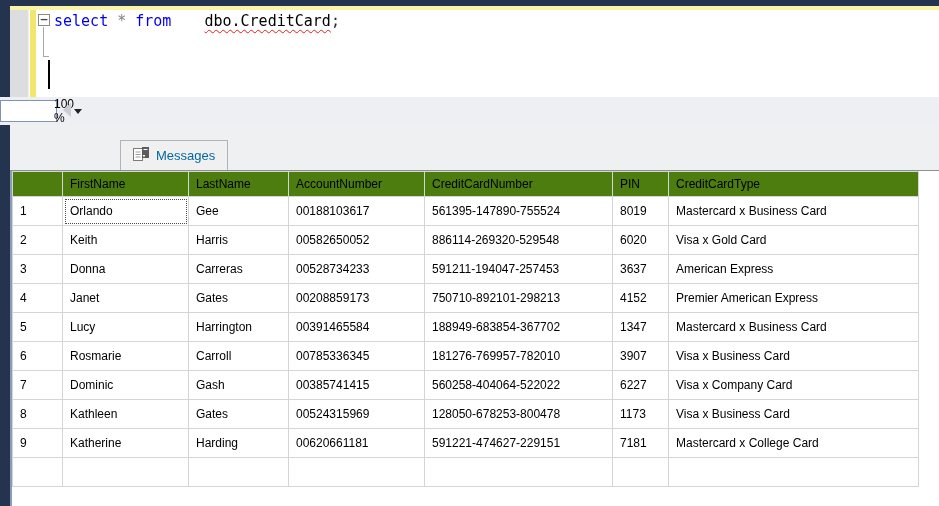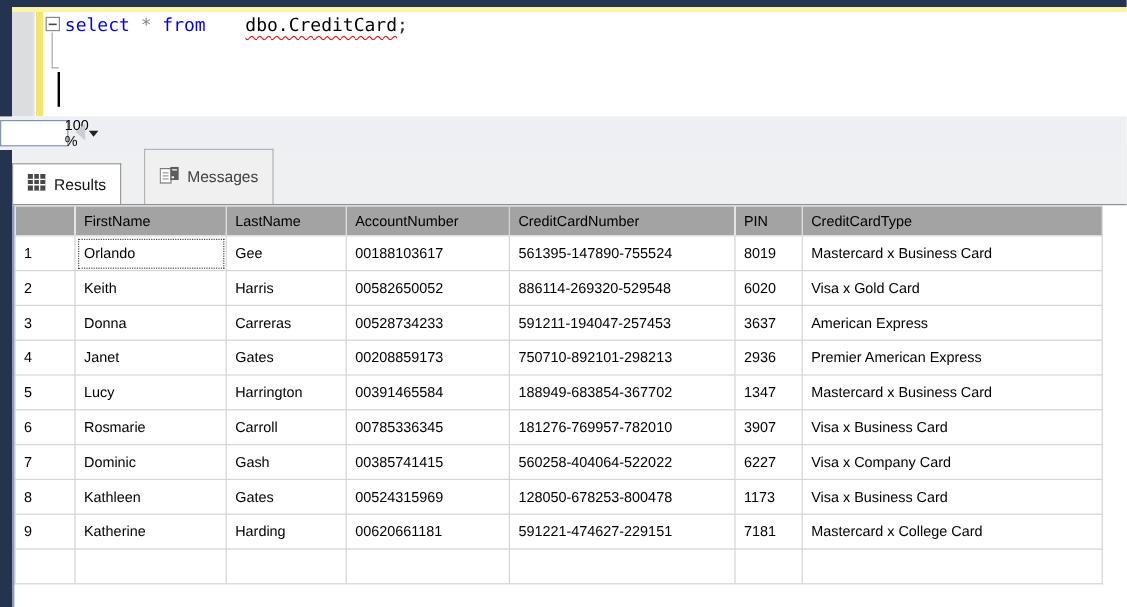--- a/index.html
+++ b/index.html
@@ -39,32 +39,32 @@
                  border-top:5px solid #222; }
   .scroll-left-arrow { position:absolute; left:63px; top:6px; width:0; height:0;
                        border-top:7px solid transparent; border-bottom:7px solid transparent;
                        border-right:8px solid #c9cdd5; cursor:pointer; }
 
   
   .tabstrip { position:absolute; left:10px; top:125px; width:929px; height:45px; background:#eef0f2; }
   .tab { position:absolute; bottom:0; display:flex; align-items:center; gap:7px;
          font-size:13px; color:#111; padding:0 12px; cursor:pointer; }
   .tab-active { left:0; height:34px; background:#ffffff; border:1px solid #9a9a9a; border-bottom:none; z-index:3; }
-  .tab-inactive { left:110px; height:46px; background:#f0f0f0; border:1px solid #b3b3b3; border-bottom:none; color:#404040; }
+  .tab-inactive { left:110px; height:30px; background:#f0f0f0; border:1px solid #b3b3b3; border-bottom:none; color:#0369a1; }
   .tab .ticon { display:inline-block; }
 
   
   .grid-panel { position:absolute; left:10px; top:170px; width:929px; height:336px; background:#fff;
                 border-top:1px solid #8f8f8f; overflow:hidden; }
   .grid-accent { position:absolute; left:0; top:0; width:2px; height:336px; background:#8b9cba; }
   table.grid { border-collapse:collapse; table-layout:fixed; width:906px; margin-left:2px;
                font-size:12px; color:#000; }
   table.grid th, table.grid td { border:1px solid #d5d5d5; overflow:hidden; white-space:nowrap;
                text-align:left; font-weight:400; padding:0 0 0 7px; cursor:default; }
-  table.grid th { height:25px; background:#a3a3a3; }
+  table.grid th { height:25px; background:#4d7c0f; }
   table.grid td { height:29px; background:#ffffff; }
   td.rowhead { padding-left:8px; background:#fdfdfd; }
   td.sel { background:#e4e9f1; outline:1px dotted #4a4a4a; outline-offset:-3px; }
 </style>
 </head>
 <body>
 
 <div class="top-navy-bar"></div>
 <div class="top-yellow"></div>
 <div class="left-navy"></div>
@@ -80,32 +80,20 @@
 
 <div class="zoom-row">
   <div class="zoom-combo">
     <span class="zoom-value">100 %</span>
     <span class="combo-arrow"></span>
   </div>
   <div class="scroll-left-arrow"></div>
 </div>
 
 <div class="tabstrip">
-  <div class="tab tab-active">
-    <span class="ticon">
-      <svg width="15" height="14" viewBox="0 0 15 14">
-          <rect x="0" y="0" width="15" height="14" fill="#474747"></rect>
-          <line x1="0" y1="4.5" x2="15" y2="4.5" stroke="#fff" stroke-width="1.2"></line>
-          <line x1="0" y1="9" x2="15" y2="9" stroke="#fff" stroke-width="1.2"></line>
-          <line x1="5" y1="0" x2="5" y2="14" stroke="#fff" stroke-width="1.2"></line>
-          <line x1="10" y1="0" x2="10" y2="14" stroke="#fff" stroke-width="1.2"></line>
-        </svg>
-    </span>
-    <span>Results</span>
-  </div>
   <div class="tab tab-inactive">
     <span class="ticon">
       <svg width="16" height="15" viewBox="0 0 16 15">
           <rect x="0.5" y="1.5" width="9" height="12" fill="#fff" stroke="#7a7a7a"></rect>
           <line x1="2.5" y1="5" x2="7.5" y2="5" stroke="#9a9a9a"></line>
           <line x1="2.5" y1="7.5" x2="7.5" y2="7.5" stroke="#9a9a9a"></line>
           <line x1="2.5" y1="10" x2="7.5" y2="10" stroke="#9a9a9a"></line>
           <rect x="9" y="0" width="7" height="11" fill="#5c5c5c"></rect>
           <line x1="10.5" y1="2.5" x2="14.5" y2="2.5" stroke="#fff"></line>
           <rect x="10" y="8" width="2" height="1.5" fill="#fff"></rect>
@@ -165,21 +153,21 @@
           <td>591211-194047-257453</td>
           <td>3637</td>
           <td>American Express</td>
         </tr>
         <tr>
           <td class="rowhead">4</td>
           <td>Janet</td>
           <td>Gates</td>
           <td>00208859173</td>
           <td>750710-892101-298213</td>
-          <td>2936</td>
+          <td>4152</td>
           <td>Premier American Express</td>
         </tr>
         <tr>
           <td class="rowhead">5</td>
           <td>Lucy</td>
           <td>Harrington</td>
           <td>00391465584</td>
           <td>188949-683854-367702</td>
           <td>1347</td>
           <td>Mastercard x Business Card</td>

